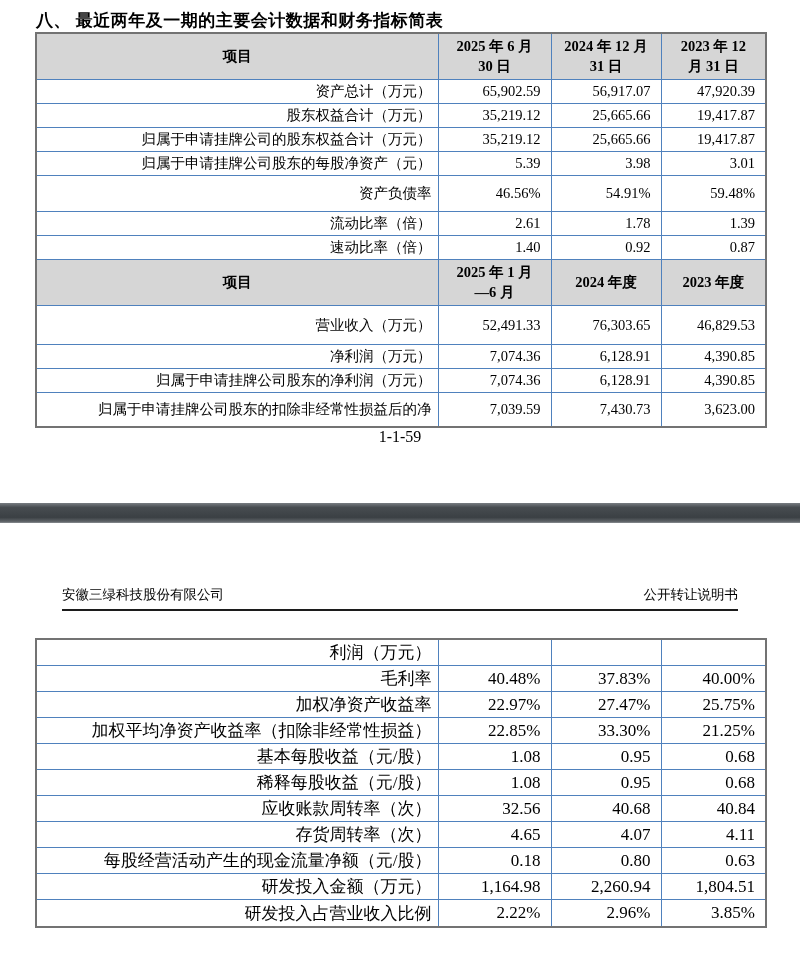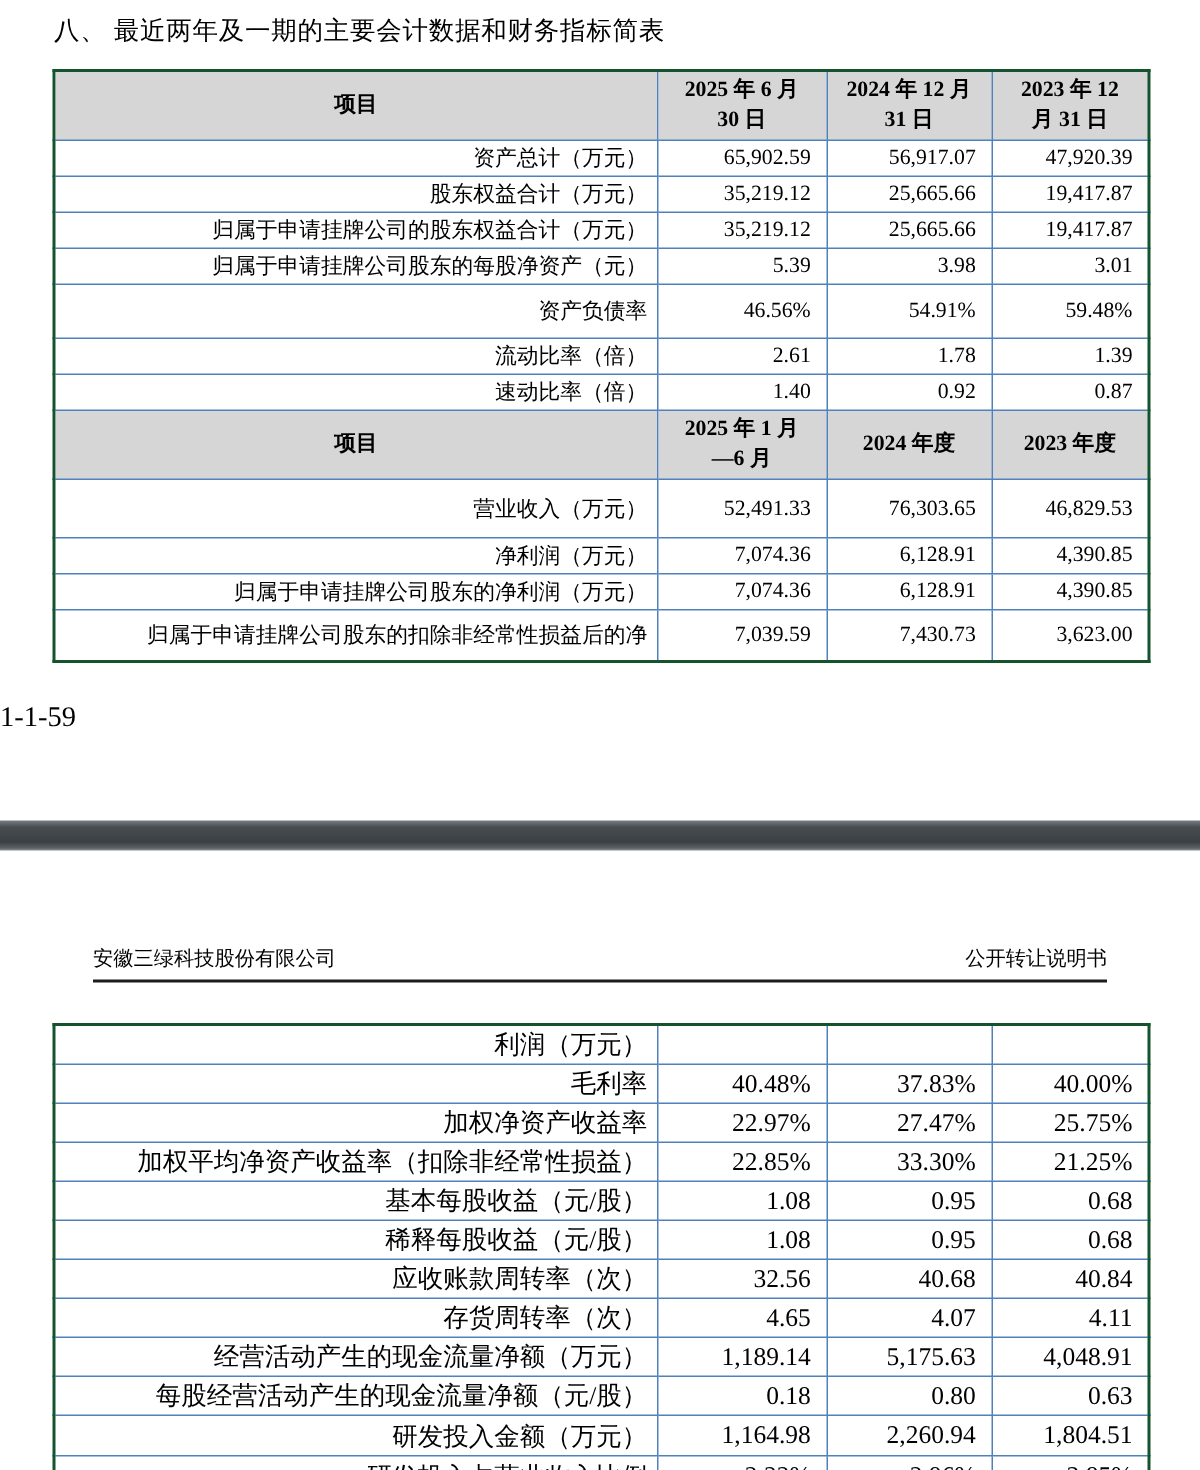--- a/index.html
+++ b/index.html
@@ -7,31 +7,31 @@
     position: relative;
     width: 800px;
     height: 980px;
     overflow: hidden;
     background: #ffffff;
     font-family: "Liberation Serif", "DejaVu Serif", serif;
     color: #000000;
   }
   .section-title {
     font-size: 17px;
-    font-weight: normal;
+    font-weight: bold;
     margin: 0;
-    padding: 9px 0 14px 36px;
+    padding: 9px 0 0 36px;
     letter-spacing: 0.5px;
   }
   table.fin {
     border-collapse: collapse;
     table-layout: fixed;
     margin-left: 35px;
     width: 730px;
-    border: 2px solid #14532d;
+    border: 2px solid #737373;
   }
   table.fin td {
     border: 1px solid #4f81bd;
     font-size: 14.5px;
     padding: 1px 6px;
     height: 21px;
     overflow: hidden;
     vertical-align: middle;
   }
   table.fin td.lbl {
@@ -56,22 +56,23 @@
   #t1 tr:nth-child(1)  td { height: 36px; }
   #t1 tr:nth-child(6)  td { height: 33px; }
   #t1 tr:nth-child(10) td { height: 36px; }
   #t1 tr:nth-child(13) td { height: 31px; }
   #t1 tr:nth-child(15) td { height: 25px; padding-left: 46px; }
   #t2 td { height: 19px; font-size: 17px; }
   #t2 tr:nth-child(1)  td { height: 23px; }
   #t2 tr:nth-child(11) td { height: 24px; }
   #t2 tr:nth-child(12) td { height: 24px; margin-top: 12px; }
   .page-number {
-    font-size: 19px;
-    margin-top: 26px;
+    text-align: center;
+    font-size: 16px;
+    margin-top: 0;
   }
   .page-break-bar {
     margin-top: 57px;
     height: 20px;
     width: 800px;
     background: linear-gradient(180deg, #787d82 0%, #474c50 22%, #3b4044 72%, #5d6266 92%, #8a8e92 100%);
   }
   .p2-header {
     margin: 63px 62px 0 62px;
     display: flex;
@@ -243,26 +244,20 @@
             <td class="num">40.68</td>
             <td class="num">40.84</td>
           </tr>
           <tr>
             <td class="lbl">存货周转率（次）</td>
             <td class="num">4.65</td>
             <td class="num">4.07</td>
             <td class="num">4.11</td>
           </tr>
           <tr>
-            <td class="lbl">经营活动产生的现金流量净额（万元）</td>
-            <td class="num">1,189.14</td>
-            <td class="num">5,175.63</td>
-            <td class="num">4,048.91</td>
-          </tr>
-          <tr>
             <td class="lbl">每股经营活动产生的现金流量净额（元/股）</td>
             <td class="num">0.18</td>
             <td class="num">0.80</td>
             <td class="num">0.63</td>
           </tr>
           <tr>
             <td class="lbl">研发投入金额（万元）</td>
             <td class="num">1,164.98</td>
             <td class="num">2,260.94</td>
             <td class="num">1,804.51</td>

